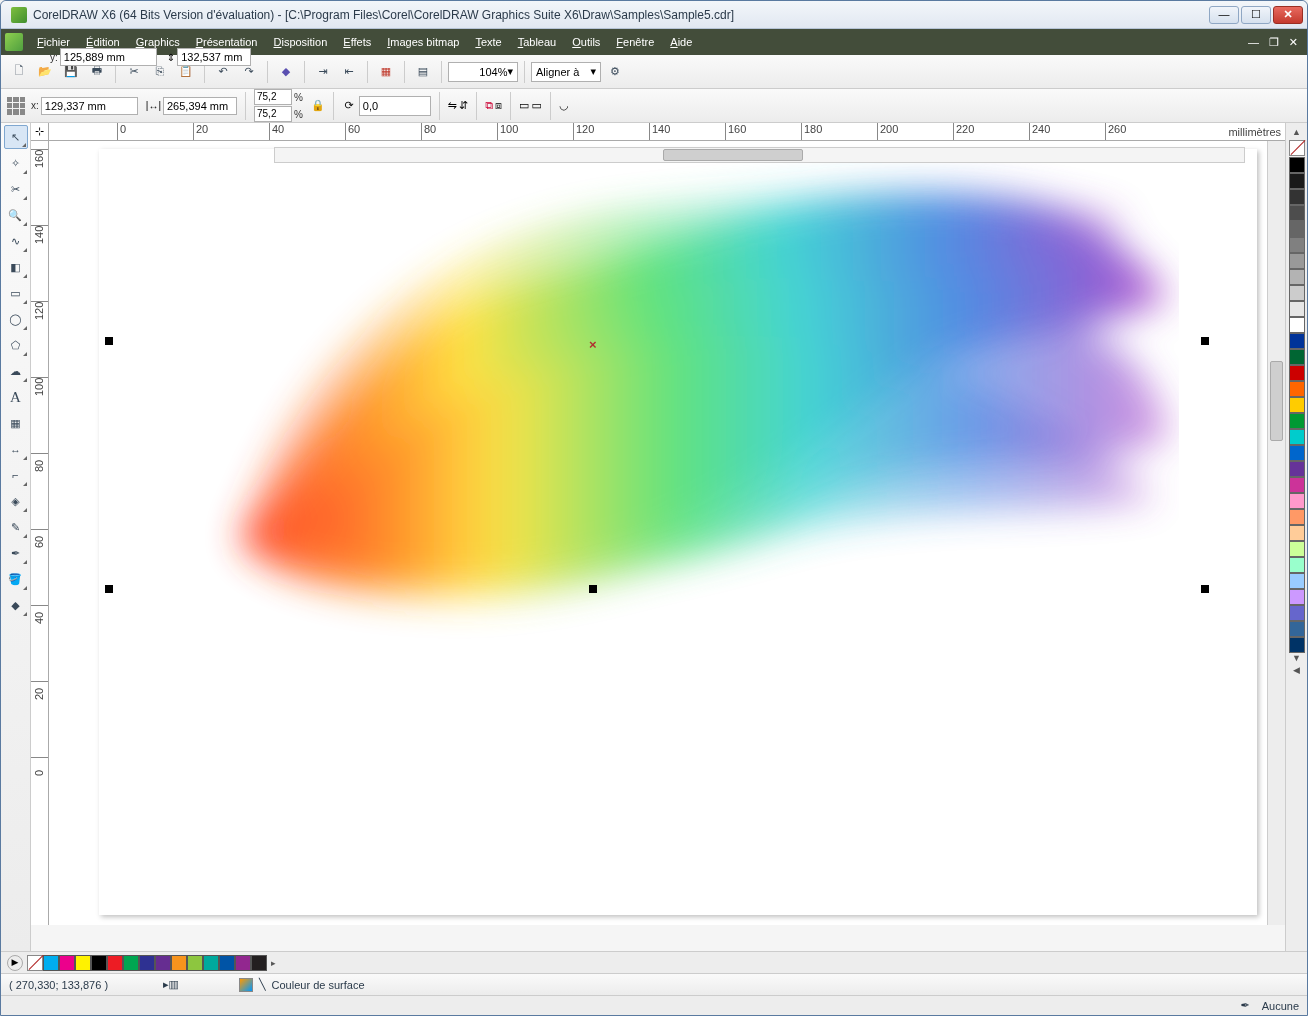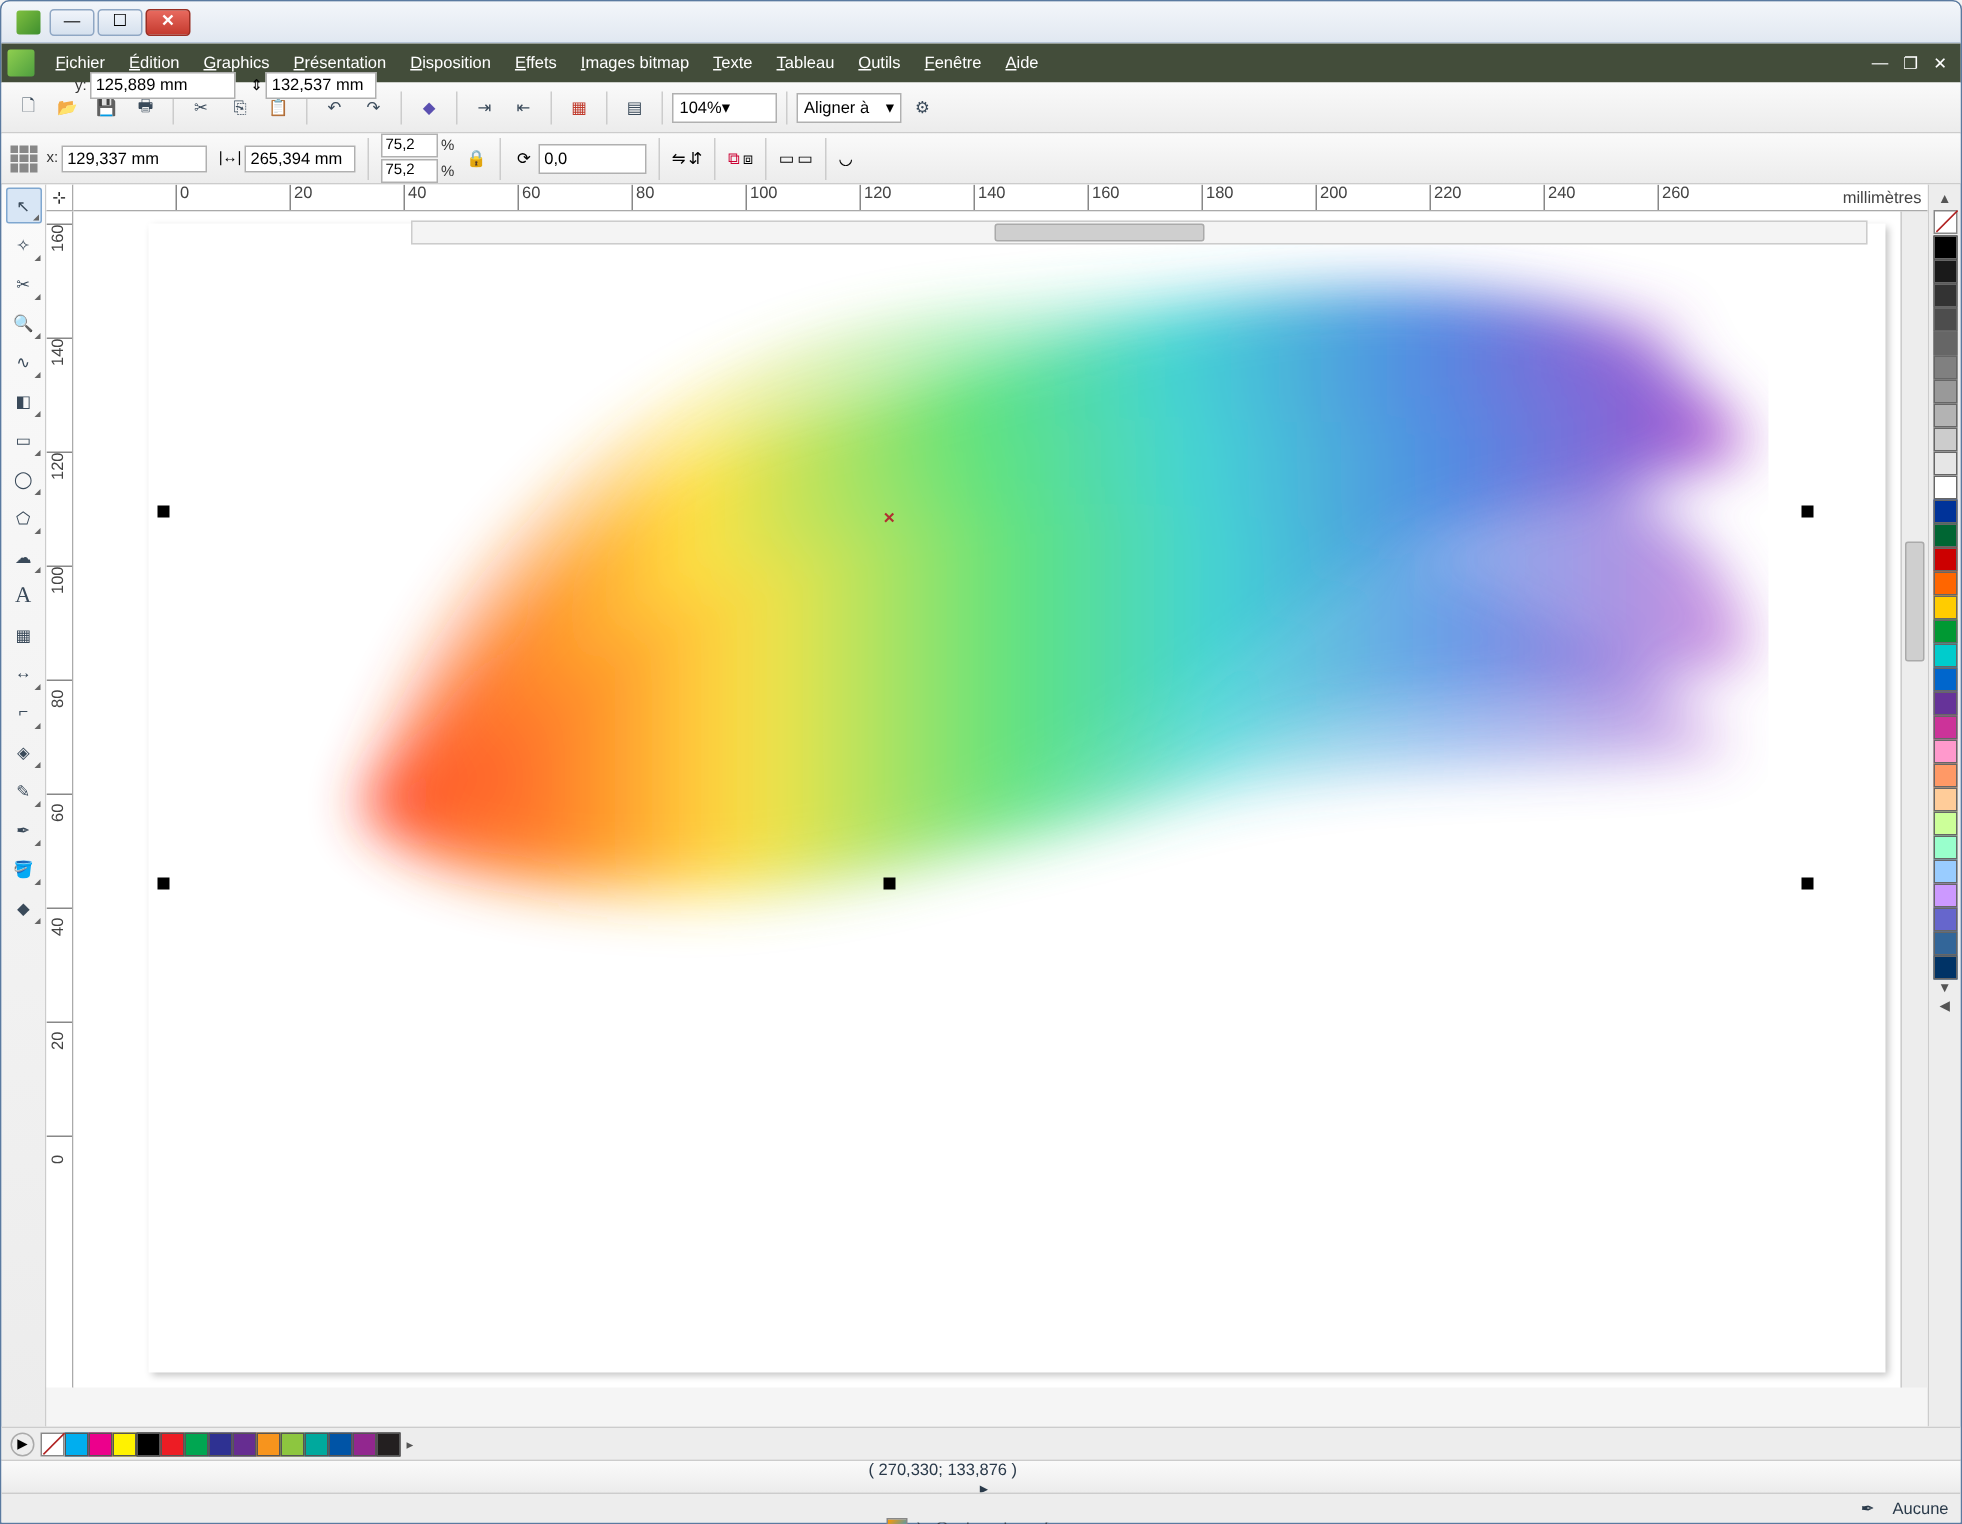--- a/index.html
+++ b/index.html
@@ -13,21 +13,21 @@
 .winbtn.close { background: linear-gradient(#e86a5f,#c43a2e); border-color: #9a2e23; color: #fff; font-weight: bold; }
 .menubar { height: 26px; background: #434d3a; display: flex; align-items: center; padding: 0 4px; }
 .menubar .menu-icon { width: 18px; height: 18px; background: linear-gradient(135deg,#8fcf4f,#4f9f3f); border-radius: 2px; margin-right: 6px; }
 .menubar .menu-item { color: #fff; padding: 4px 8px; cursor: pointer; text-decoration: underline; text-decoration-color: transparent; }
 .menubar .menu-item::first-letter { text-decoration: underline; }
 .menubar .spacer { flex: 1; }
 .menubar .mdi { color: #fff; padding: 2px 5px; cursor: pointer; }
 .toolbar { height: 34px; background: linear-gradient(#fafafa,#ececec); border-bottom: 1px solid #ccc; display: flex; align-items: center; padding: 0 6px; gap: 2px; }
 .toolbar .tbtn { width: 24px; height: 24px; display: flex; align-items: center; justify-content: center; cursor: pointer; border-radius: 2px; color: #3a4a5a; }
 .toolbar .sep { width: 1px; height: 22px; background: #ccc; margin: 0 4px; }
-.toolbar .zoom-sel { width: 70px; height: 20px; border: 1px solid #b0b0b0; background: #fff; padding: 0 4px; display: flex; align-items: center; justify-content: flex-start; }
+.toolbar .zoom-sel { width: 70px; height: 20px; border: 1px solid #b0b0b0; background: #fff; padding: 0 4px; display: flex; align-items: center; justify-content: flex-end; }
 .toolbar .align-sel { width: 70px; height: 20px; border: 1px solid #b0b0b0; background: #fff; padding: 0 4px; display: flex; align-items: center; }
 .propbar { height: 34px; background: linear-gradient(#fafafa,#ececec); border-bottom: 1px solid #ccc; display: flex; align-items: center; padding: 0 6px; gap: 2px; }
 .propbar .xy-grid { width: 18px; height: 18px; display: grid; grid-template: repeat(3,1fr)/repeat(3,1fr); gap: 1px; margin-right: 4px; }
 .propbar .xy-grid div { background: #888; }
 .propbar .field { display: flex; align-items: center; gap: 2px; margin-right: 6px; }
 .propbar .fld-input { width: 97px; height: 18px; border: 1px solid #b0b0b0; background: #fff; padding: 0 3px; line-height: 16px; }
 .propbar .small-input { width: 38px; height: 16px; border: 1px solid #b0b0b0; background: #fff; padding: 0 2px; font-size: 10px; line-height: 14px; }
 .propbar .lbl { color: #333; font-size: 10px; }
 .propbar .rot-input { width: 72px; height: 20px; border: 1px solid #b0b0b0; background: #fff; padding: 0 3px; line-height: 18px; }
 .workspace { flex: 1; display: flex; overflow: hidden; position: relative; }
@@ -62,35 +62,36 @@
 .nav-icon { width: 18px; height: 18px; display:flex;align-items:center;justify-content:center; cursor:pointer; }
 .palette { width: 22px; background: #ededed; border-left: 1px solid #ccc; display: flex; flex-direction: column; align-items: center; padding-top: 4px; }
 .palette .arrow { width: 16px; height: 12px; text-align: center; cursor: pointer; font-size: 9px; color: #555; }
 .palette .noclr { width: 16px; height: 16px; border: 1px solid #888; background: #fff; position: relative; margin: 1px 0; cursor:pointer; }
 .palette .noclr::after { content: ""; position: absolute; left: -2px; top: 6px; width: 20px; height: 1px; background: #b02020; transform: rotate(-45deg); }
 .palette .sw { width: 16px; height: 16px; border: 1px solid #666; margin: 0; cursor: pointer; }
 .hint-bar { height: 22px; background: #ededed; border-top: 1px solid #ccc; display: flex; align-items: center; padding: 0 6px; }
 .hint-bar .play { width:16px;height:16px;border:1px solid #aaa;border-radius:8px;text-align:center;line-height:13px;font-size:9px;margin-right:4px;cursor:pointer; }
 .hint-bar .hsw { width: 16px; height: 16px; border: 1px solid #555; margin: 0; }
 .hint-bar .arrow { padding: 0 4px; cursor:pointer; color:#555; font-size:9px; }
-.statusbar { height: 22px; background: linear-gradient(#fafafa,#ececec); border-top: 1px solid #ccc; display: flex; align-items: center; padding: 0 8px; color: #2a3a4a; flex-direction: column; }
+.statusbar { height: 22px; background: linear-gradient(#fafafa,#ececec); border-top: 1px solid #ccc; display: flex; align-items: center; padding: 0 8px; color: #2a3a4a; }
 .statusbar .coords { width: 150px; }
 .statusbar .center { flex: 1; text-align: center; }
 .statusbar .right { display: flex; align-items: center; gap: 6px; }
 .statusbar .clr-sw { width: 14px; height: 14px; border: 1px solid #888; background: #fff; position: relative; }
 .profilebar { height: 20px; background: #ededed; border-top: 1px solid #ccc; padding: 0 8px; display: flex; align-items: center; color: #2a3a4a; font-size: 11px; }
 svg { display: block; }
 </style>
 </head>
 <body>
 
 <div class="window">
 
   <div class="titlebar">
     <div class="app-icon"></div>
+    <div class="title">CorelDRAW X6 (64 Bits Version d'évaluation) - [C:\Program Files\Corel\CorelDRAW Graphics Suite X6\Draw\Samples\Sample5.cdr]</div>
     <div class="winbtns">
       <div class="winbtn">—</div>
       <div class="winbtn">☐</div>
       <div class="winbtn close">✕</div>
     </div>
   </div>
 
   <div class="menubar">
     <div class="menu-icon"></div>
     <div class="menu-item">Fichier</div>

